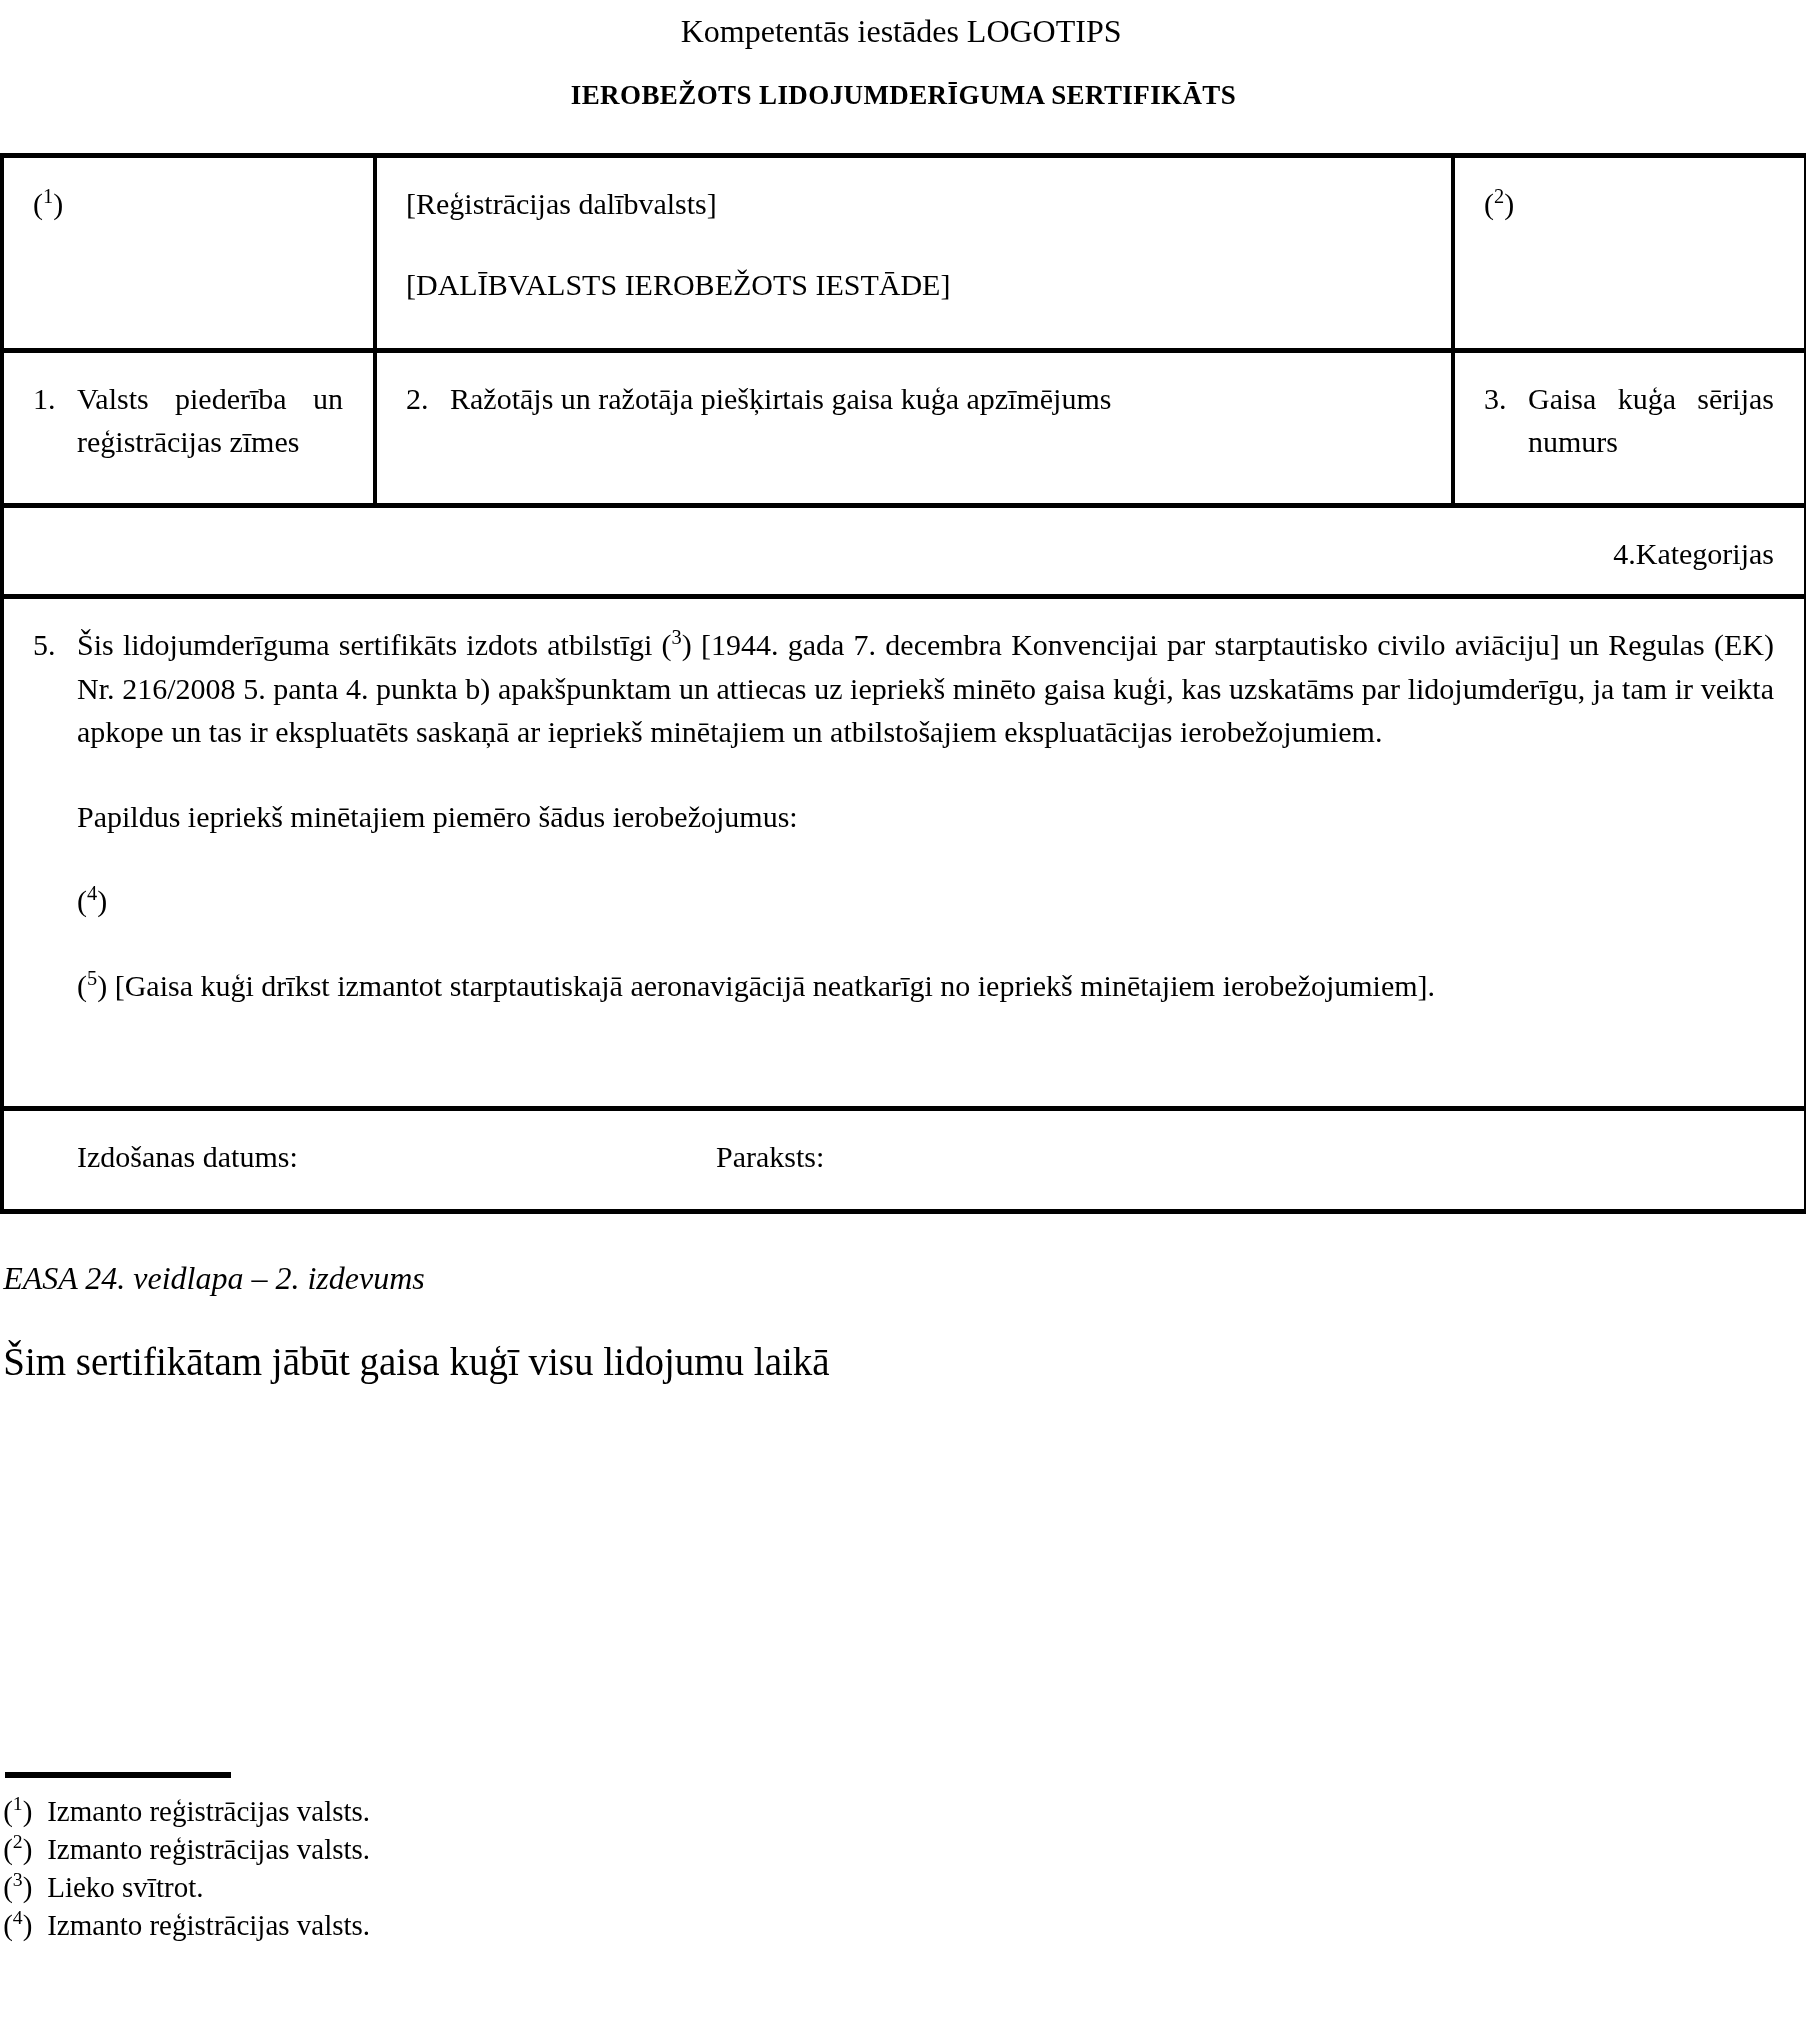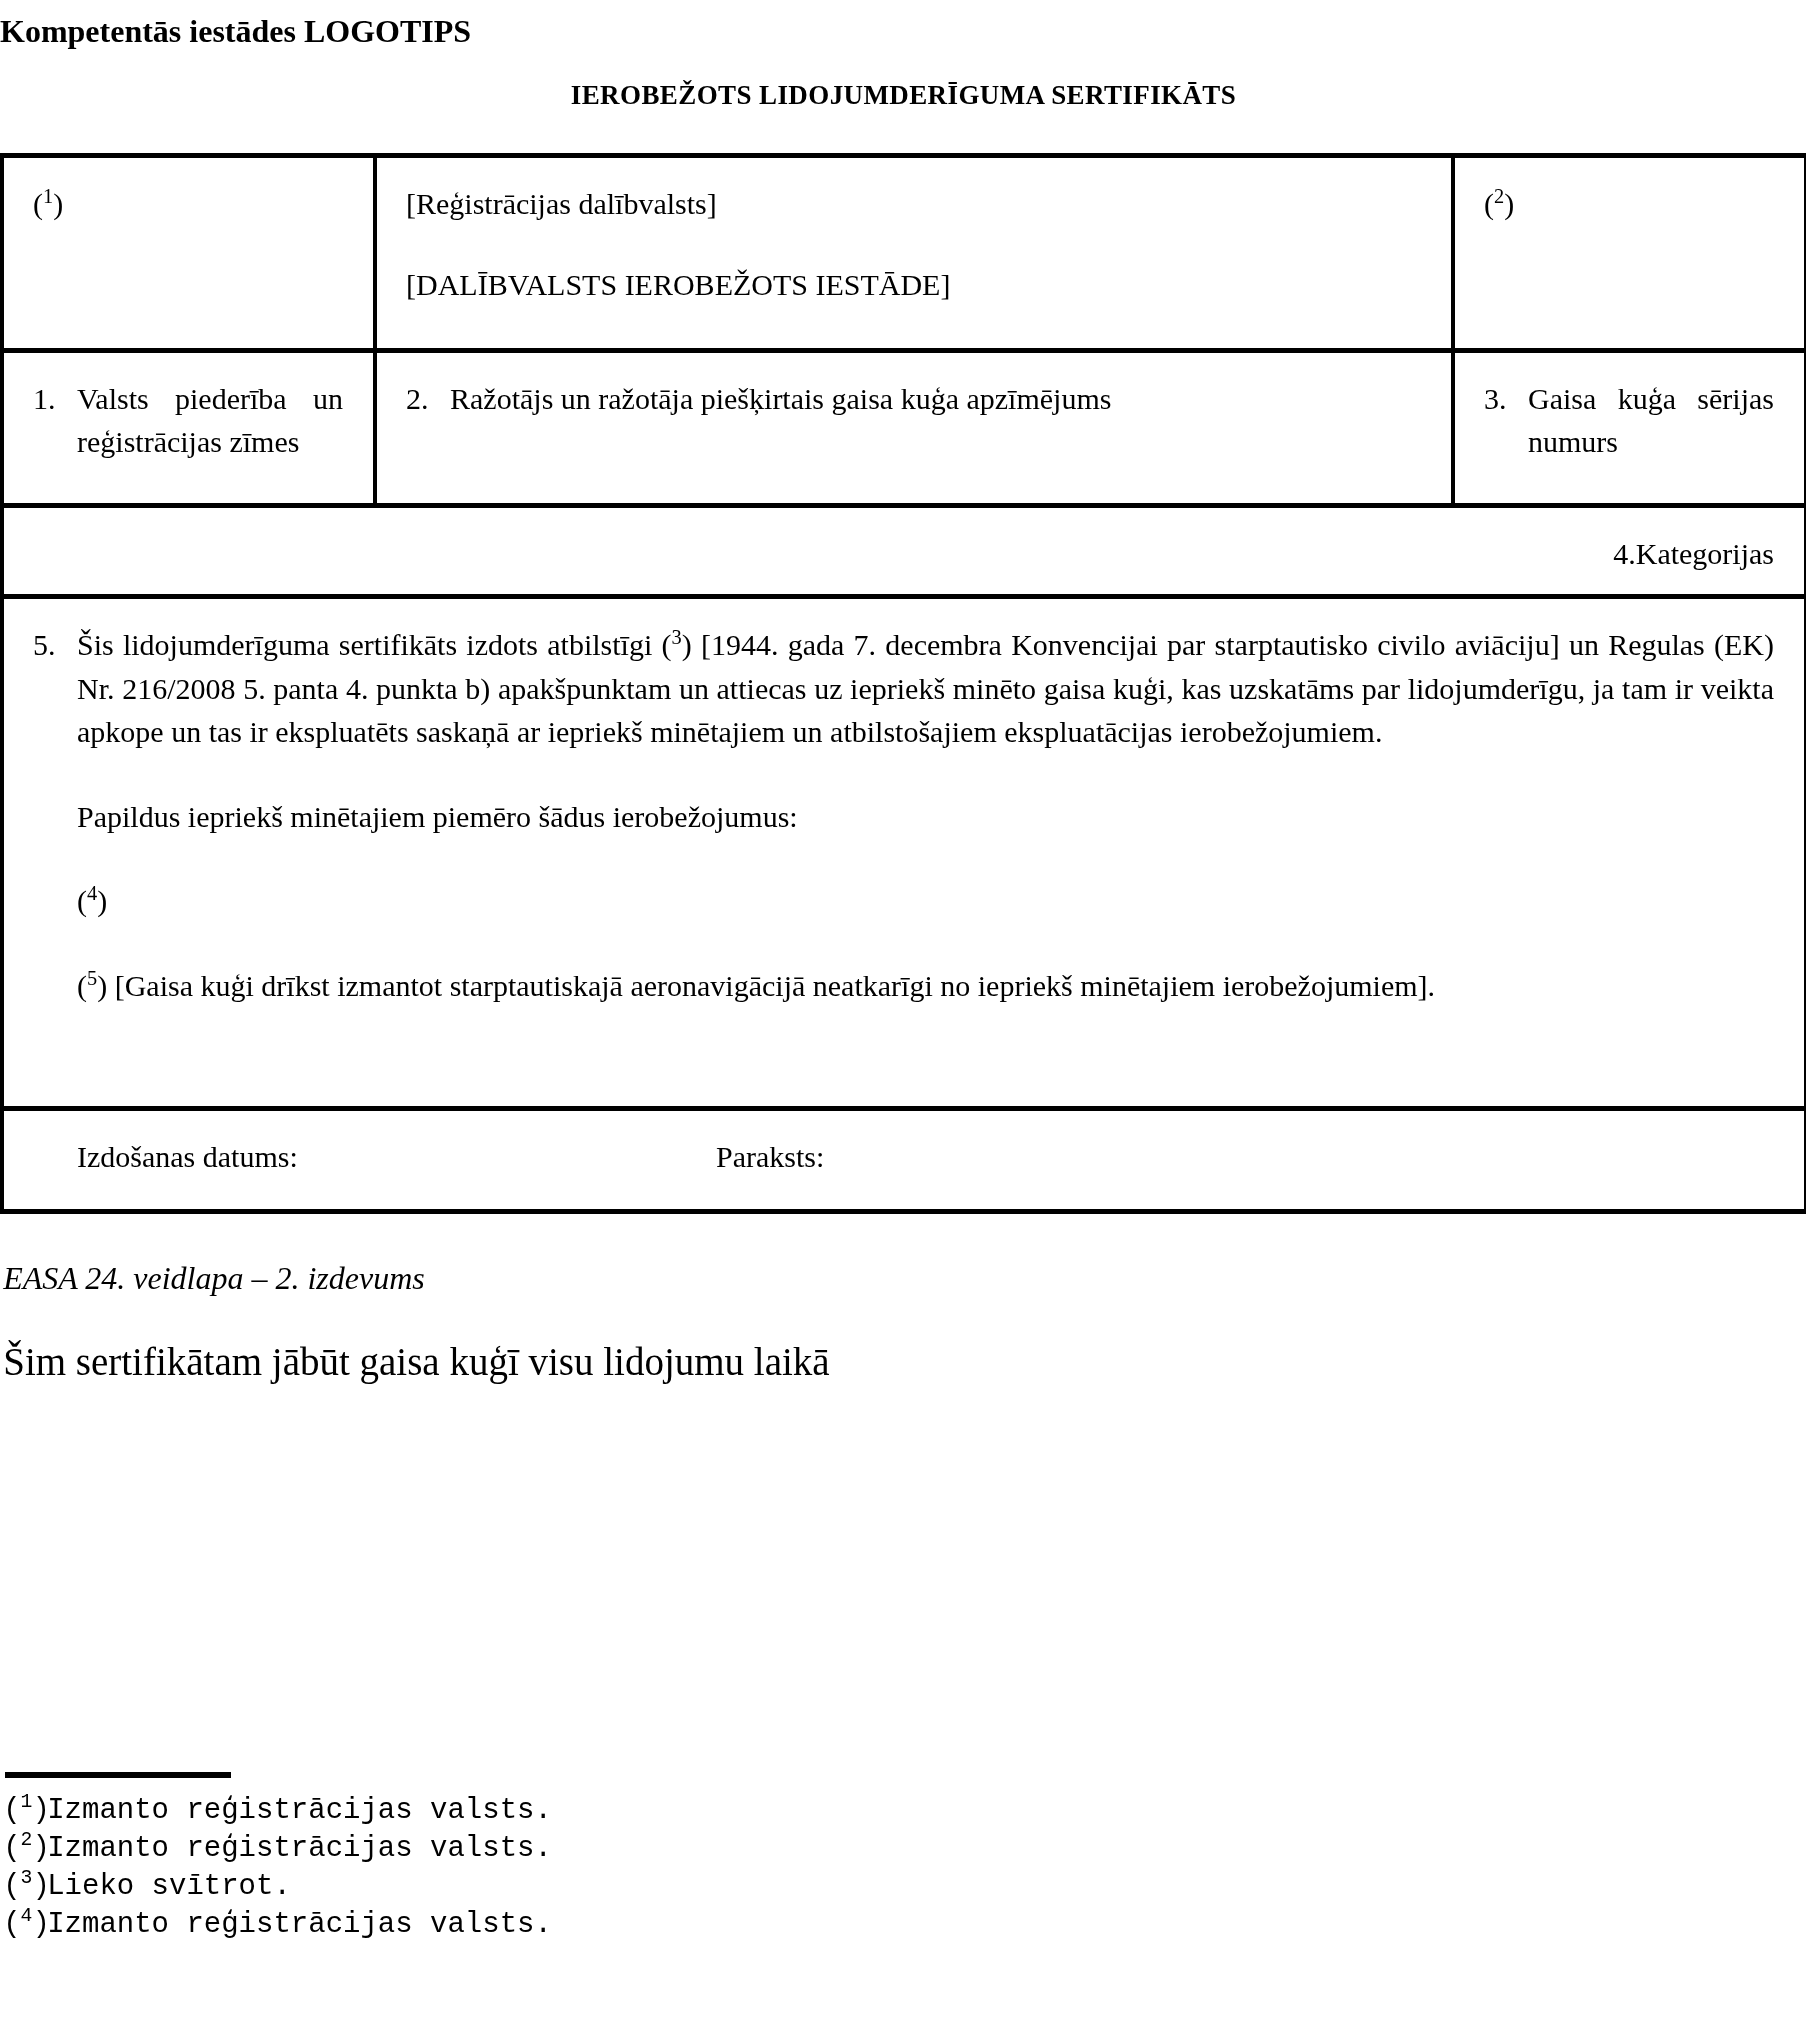--- a/index.html
+++ b/index.html
@@ -17,25 +17,24 @@
     position: relative;
     overflow: hidden;
   }
   .page {
     width: 1807px;
     box-sizing: border-box;
   }
 
   
   .logo-note {
-    text-align: left;
+    text-align: center;
     font-size: 32px;
     padding: 8px 4.8px 0 0;
     white-space: nowrap;
-    font-weight: bold;
   }
   .doc-title {
     text-align: center;
     font-weight: bold;
     font-size: 27px;
     margin-top: 22px;
     letter-spacing: 0.4px;
   }
 
   
@@ -125,21 +124,20 @@
   .fn-rule {
     width: 226px;
     height: 5.6px;
     background: #000;
     margin: 0 0 14.3px 1.6px;
   }
   .footnote {
     font-size: 29px;
     line-height: 38px;
     white-space: nowrap;
-    font-family: Liberation Mono, monospace;
   }
   .footnote .marker {
     display: inline-block;
     width: 44px;
   }
 </style>
 </head>
 <body>
 
 <div class="page">

